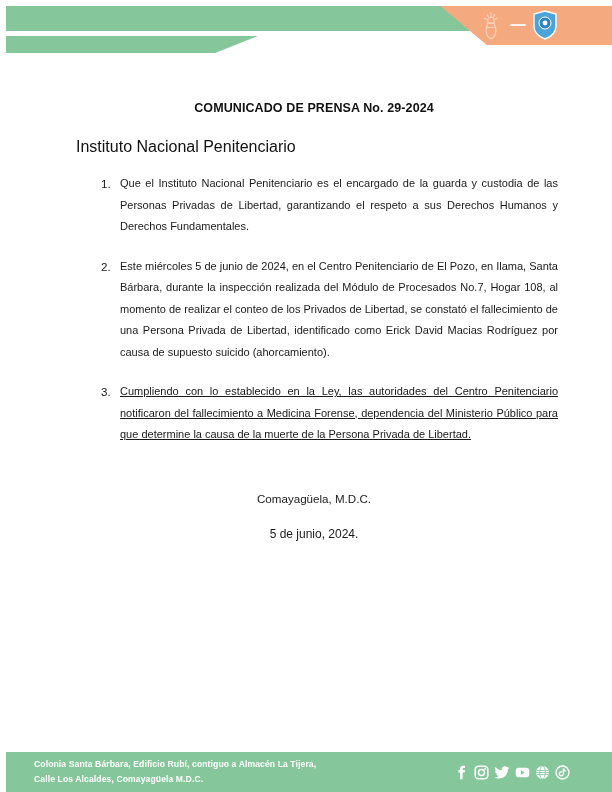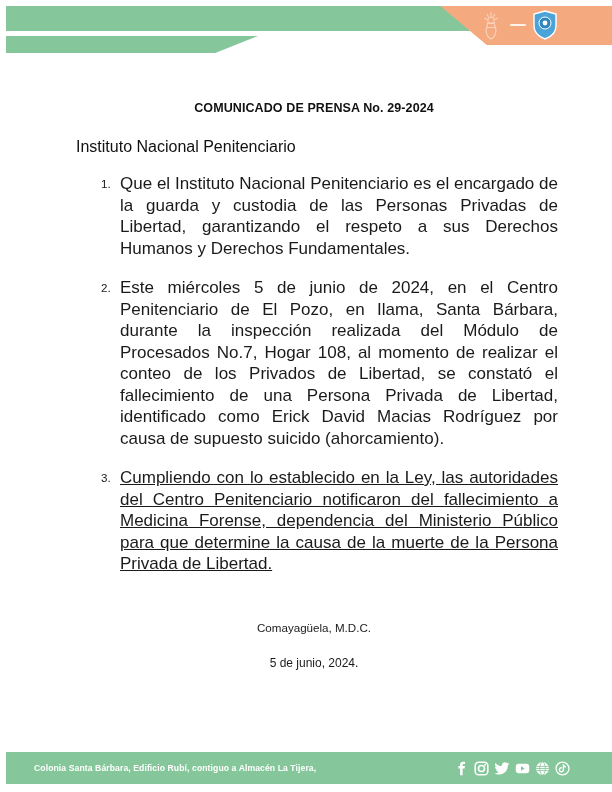--- a/index.html
+++ b/index.html
@@ -113,21 +113,21 @@
     padding: 0 62px 0 93px;
   }
   .item-num {
     flex: 0 0 19px;
     font-size: 11.6px;
     color: #1a1a1a;
     line-height: 21.5px;
   }
   .item-text {
     flex: 1 1 auto;
-    font-size: 17px;
+    font-size: 11px;
     color: #1a1a1a;
     line-height: 21.5px;
     text-align: justify;
     text-justify: inter-word;
   }
   .item-last .item-text { text-align: justify; text-decoration: underline; }
 
   .signature {
     text-align: center;
     margin-top: 46px;
@@ -148,21 +148,21 @@
     color: #1a1a1a;
     margin: 22px 0 0 0;
   }
 
   
   .footer {
     position: absolute;
     left: 6px;
     top: 752px;
     width: 606px;
-    height: 32px;
+    height: 40px;
     background: #85c79b;
     display: flex;
     align-items: center;
     justify-content: space-between;
     padding: 0 42px 0 28px;
   }
   .footer-address {
     font-size: 8.6px;
     color: #ffffff;
     line-height: 15px;
@@ -238,20 +238,21 @@
   <div class="signature">
     <p class="sig-city">Comayagüela, M.D.C.</p>
     <p class="sig-date">5 de junio, 2024.</p>
   </div>
 
 </div>
 
 <div class="footer">
   <div class="footer-address">
     <div>Colonia Santa Bárbara, Edificio Rubí, contiguo a Almacén La Tijera,</div>
+    <div>Calle Los Alcaldes, Comayagüela M.D.C.</div>
   </div>
 
   <div class="social">
     <a href="#">
       <svg width="15" height="15" viewBox="0 0 16 16" aria-hidden="true">
         <path d="M10.2 3.2h1.6V0.7h-2.2C7.7 0.7 6.5 1.9 6.5 3.7v1.6H4.7v2.6h1.8v7.4h2.7V7.9h2.1l0.4-2.6H9.2V4c0-0.5 0.4-0.8 1-0.8z" fill="#ffffff"></path>
       </svg>
     </a>
     <a href="#">
       <svg width="15" height="15" viewBox="0 0 16 16" aria-hidden="true">

